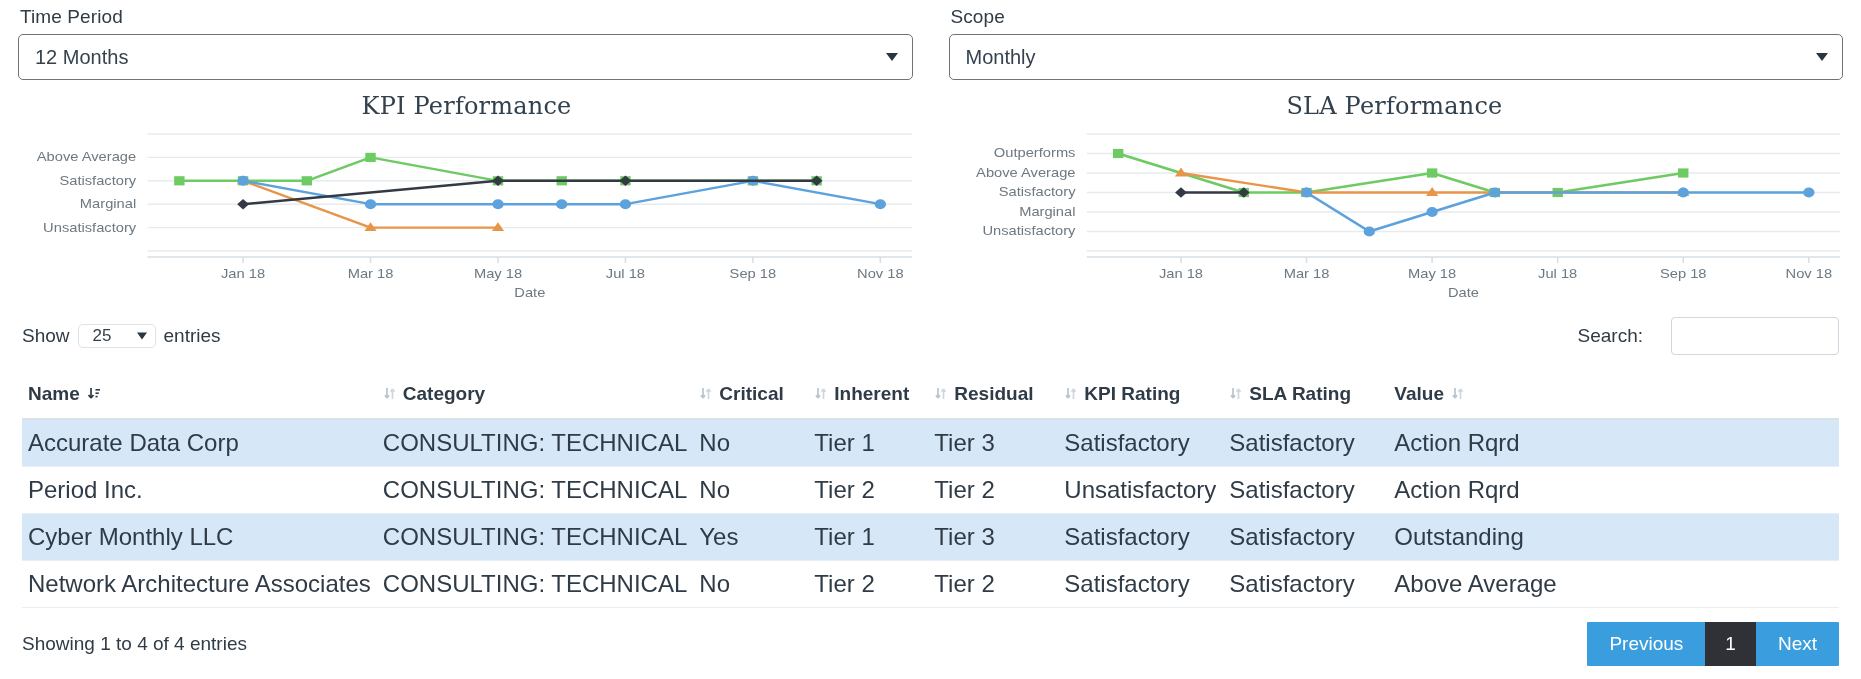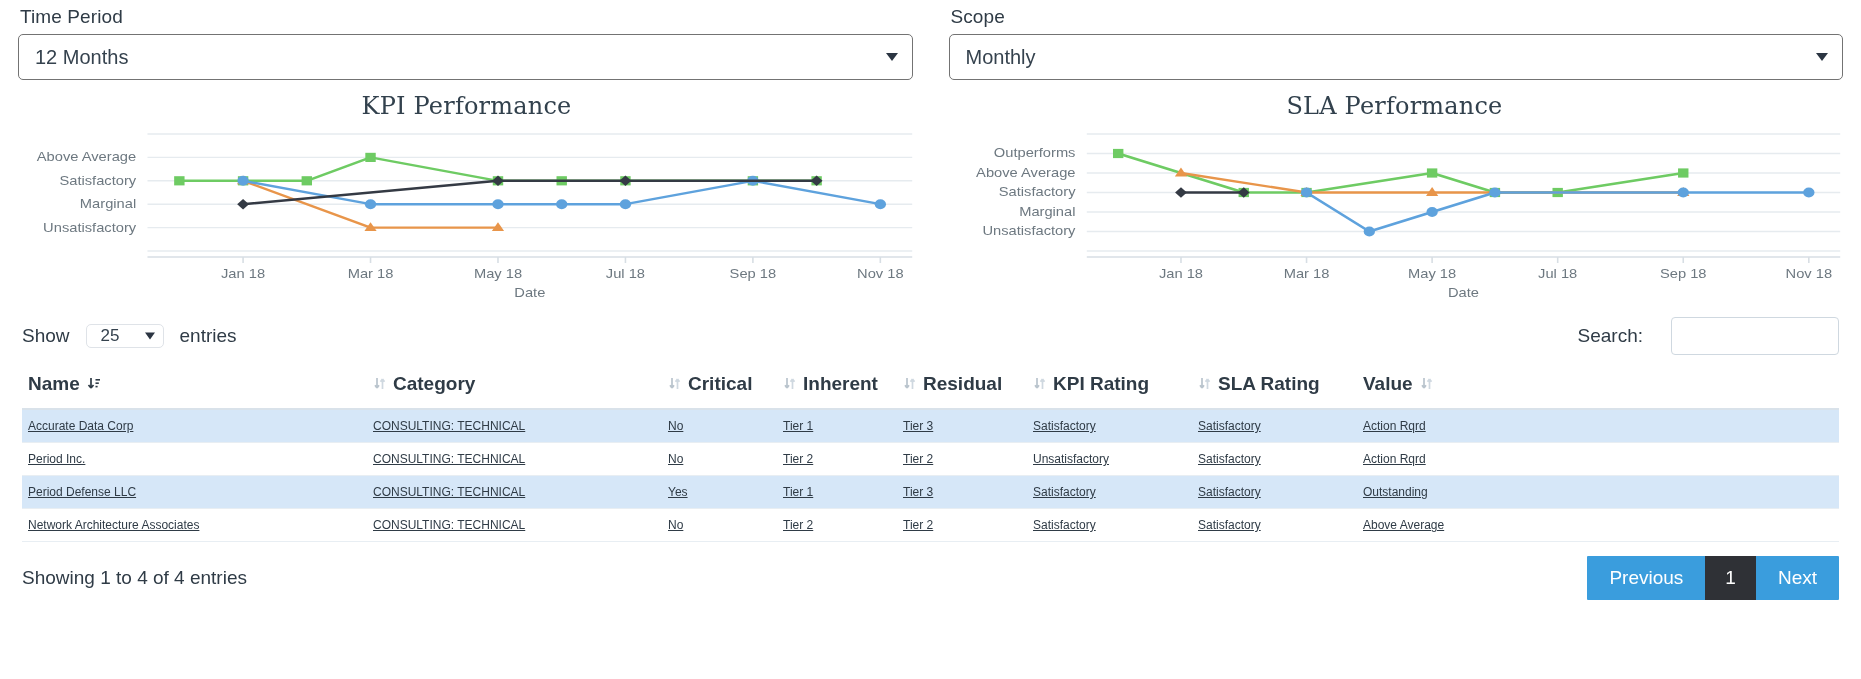--- a/index.html
+++ b/index.html
@@ -40,21 +40,21 @@
     font-size: 24px; font-weight: 400; color: #32414d;
     margin: 4px 0 6px 0; letter-spacing: .2px;
   }
   .chart-svg { display: block; width: 100%; height: 175px; }
 
   
   .toolbar {
     display: flex; align-items: center; justify-content: space-between;
     padding: 16px 22px 8px 22px;
   }
-  .show-entries { display: flex; align-items: center; gap: 16px; font-size: 19px; }
+  .show-entries { display: flex; align-items: center; gap: 8px; font-size: 19px; }
   .mini-select {
     position: relative; width: 78px; height: 24px;
     border: 1px solid #dfe3e8; border-radius: 5px; background: #fff;
     display: flex; align-items: center; padding: 0 22px 0 14px;
     font-size: 17px; color: #35424e;
   }
   .mini-select .caret {
     position: absolute; right: 8px; top: 50%; transform: translateY(-50%);
     width: 0; height: 0; border-left: 5px solid transparent;
     border-right: 5px solid transparent; border-top: 7px solid #2b3542;
@@ -66,25 +66,25 @@
     font-family: "Liberation Sans", sans-serif; color: #35424e;
   }
 
   
   table.dt { width: calc(100% - 44px); margin: 0 22px; border-collapse: collapse; }
   table.dt thead th {
     text-align: left; font-size: 19px; font-weight: 700; color: #2f3b46;
     padding: 10px 6px 13px 6px; border-bottom: 2px solid #d9e2ea;
     white-space: nowrap; position: relative;
   }
-  .th-inner { display: flex; align-items: center; gap: 7px; }
+  .th-inner { display: flex; align-items: center; gap: 7px; margin-top: 10px; }
   .sort-ico { flex: 0 0 auto; line-height: 0; }
   table.dt tbody td {
-    font-size: 12px; color: #2f3b46; padding: 9px 6px;
-    border-bottom: 1px solid #e8eef3; white-space: nowrap; text-decoration: underline;
+    font-size: 24px; color: #2f3b46; padding: 9px 6px;
+    border-bottom: 1px solid #e8eef3; white-space: nowrap;
   }
   tr.odd td { background: #d6e7f8; }
   tr.even td { background: #ffffff; }
 
   
   .c-name { width: 345px; }
   .c-cat  { width: 295px; }
   .c-crit { width: 115px; }
   .c-inh  { width: 120px; }
   .c-res  { width: 130px; }
@@ -365,21 +365,21 @@
           <td class="c-name">Period Inc.</td>
           <td class="c-cat">CONSULTING: TECHNICAL</td>
           <td class="c-crit">No</td>
           <td class="c-inh">Tier 2</td>
           <td class="c-res">Tier 2</td>
           <td class="c-kpi">Unsatisfactory</td>
           <td class="c-sla">Satisfactory</td>
           <td class="c-val">Action Rqrd</td>
         </tr>
         <tr class="odd">
-          <td class="c-name">Period Defense LLC</td>
+          <td class="c-name">Cyber Monthly LLC</td>
           <td class="c-cat">CONSULTING: TECHNICAL</td>
           <td class="c-crit">Yes</td>
           <td class="c-inh">Tier 1</td>
           <td class="c-res">Tier 3</td>
           <td class="c-kpi">Satisfactory</td>
           <td class="c-sla">Satisfactory</td>
           <td class="c-val">Outstanding</td>
         </tr>
         <tr class="even">
           <td class="c-name">Network Architecture Associates</td>

